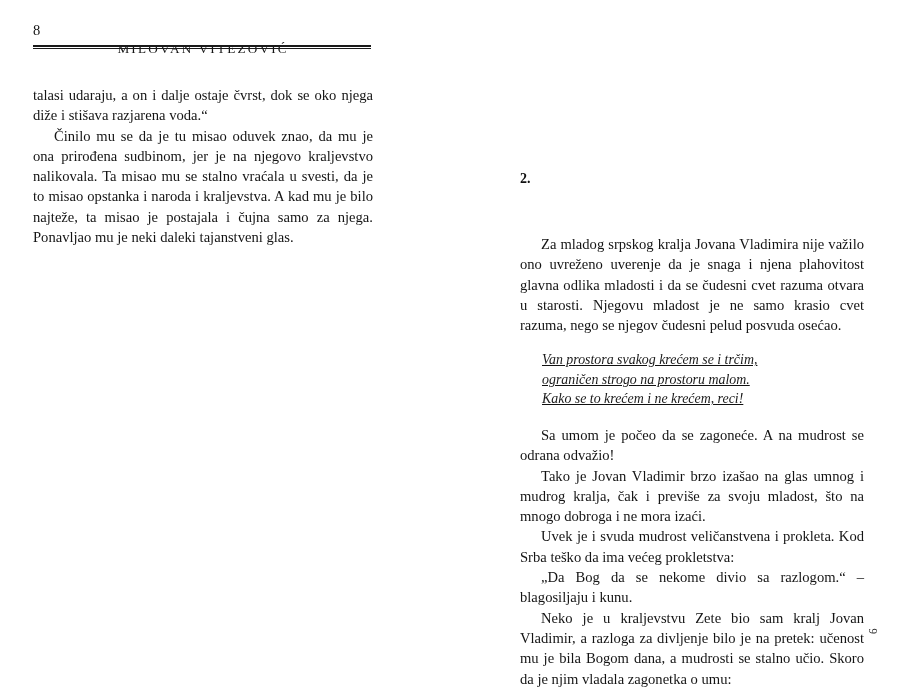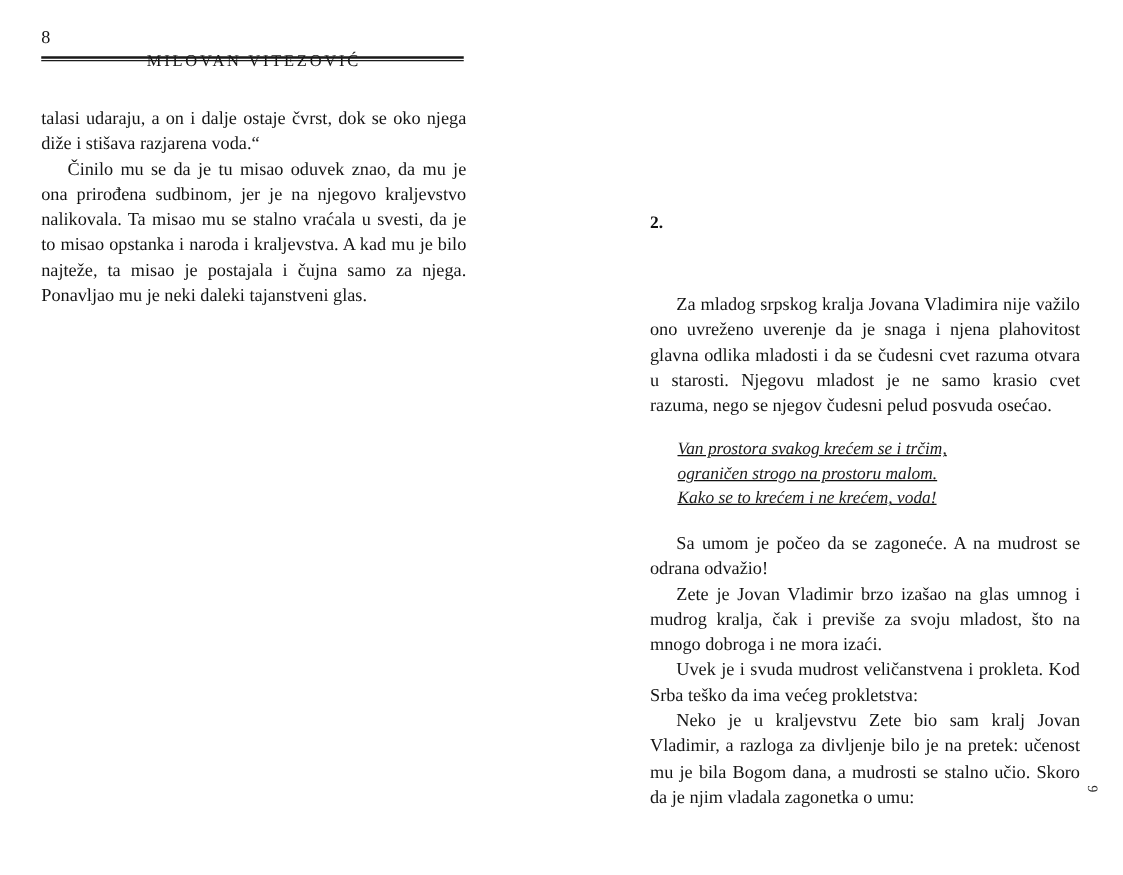--- a/index.html
+++ b/index.html
@@ -191,26 +191,27 @@
 
     <div class="chapter-number">2.</div>
 
     <div class="recto-body">
 
       <p class="para indent">Za mladog srpskog kralja Jovana Vladimira nije važilo ono uvreženo uverenje da je snaga i njena plahovitost glavna odlika mladosti i da se čudesni cvet razuma otvara u starosti. Njegovu mladost je ne samo krasio cvet razuma, nego se njegov čudesni pelud posvuda osećao.</p>
 
       <div class="verse-block">
         <p class="verse-line">Van prostora svakog krećem se i trčim,</p>
         <p class="verse-line">ograničen strogo na prostoru malom.</p>
-        <p class="verse-line">Kako se to krećem i ne krećem, voda!</p>
+        <p class="verse-line">Kako se to krećem i ne krećem, reci!</p>
       </div>
 
       <p class="para indent">Sa umom je počeo da se zagoneće. A na mudrost se odrana odvažio!</p>
-      <p class="para indent">Zete je Jovan Vladimir brzo izašao na glas umnog i mudrog kralja, čak i previše za svoju mladost, što na mnogo dobroga i ne mora izaći.</p>
+      <p class="para indent">Tako je Jovan Vladimir brzo izašao na glas umnog i mudrog kralja, čak i previše za svoju mladost, što na mnogo dobroga i ne mora izaći.</p>
       <p class="para indent">Uvek je i svuda mudrost veličanstvena i prokleta. Kod Srba teško da ima većeg prokletstva:</p>
+      <p class="para indent">„Da Bog da se nekome divio sa razlogom.“ – blagosiljaju i kunu.</p>
       <p class="para indent">Neko je u kraljevstvu Zete bio sam kralj Jovan Vladimir, a razloga za divljenje bilo je na pretek: učenost mu je bila Bogom dana, a mudrosti se stalno učio. Skoro da je njim vladala zagonetka o umu:</p>
 
     </div>
 
   </div>
 
   <div class="folio-recto">9</div>
 
 </div>
 

